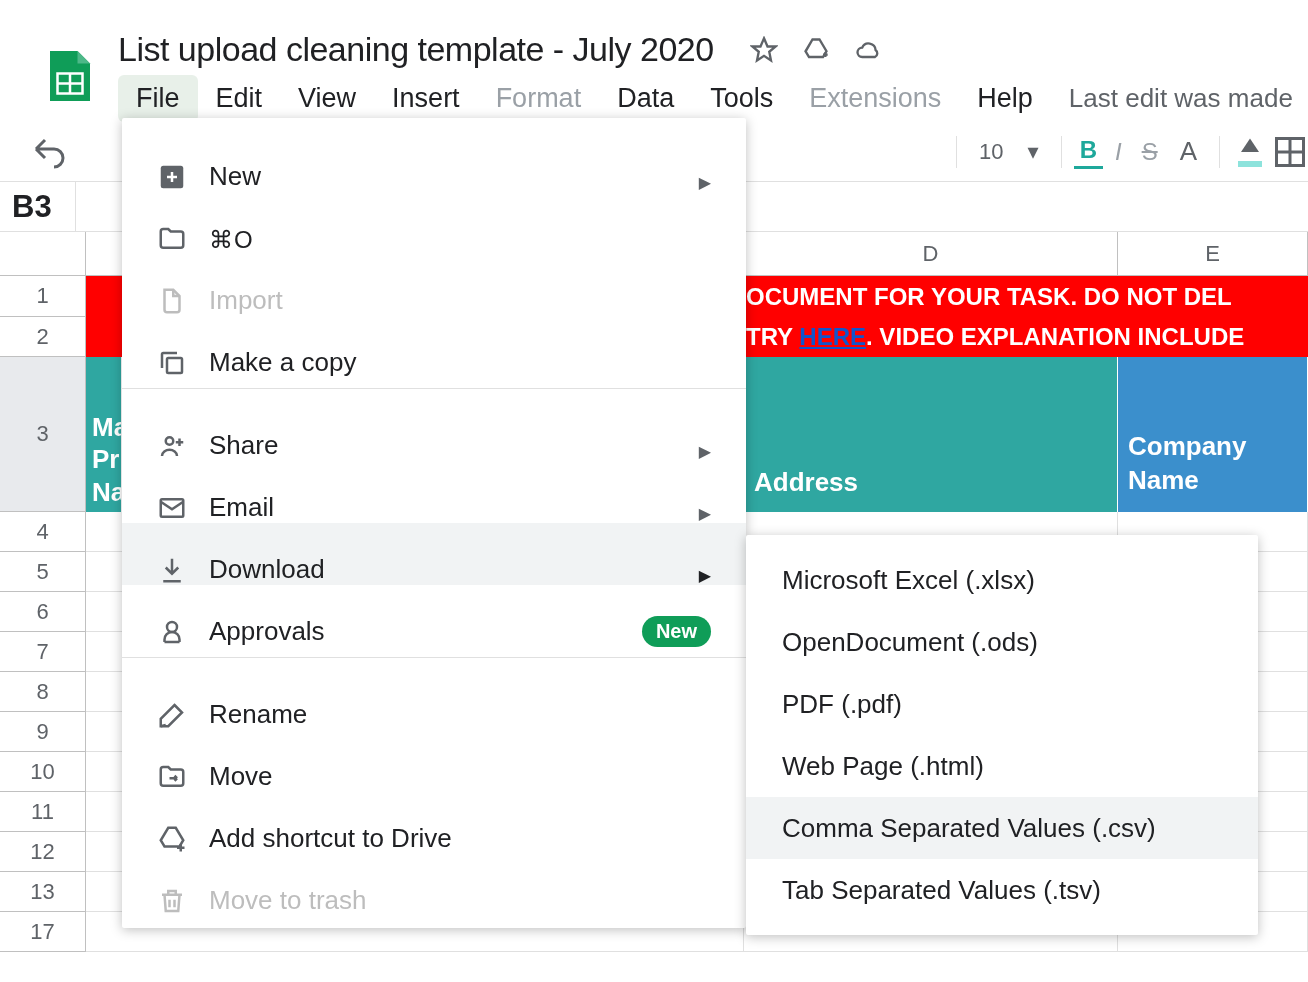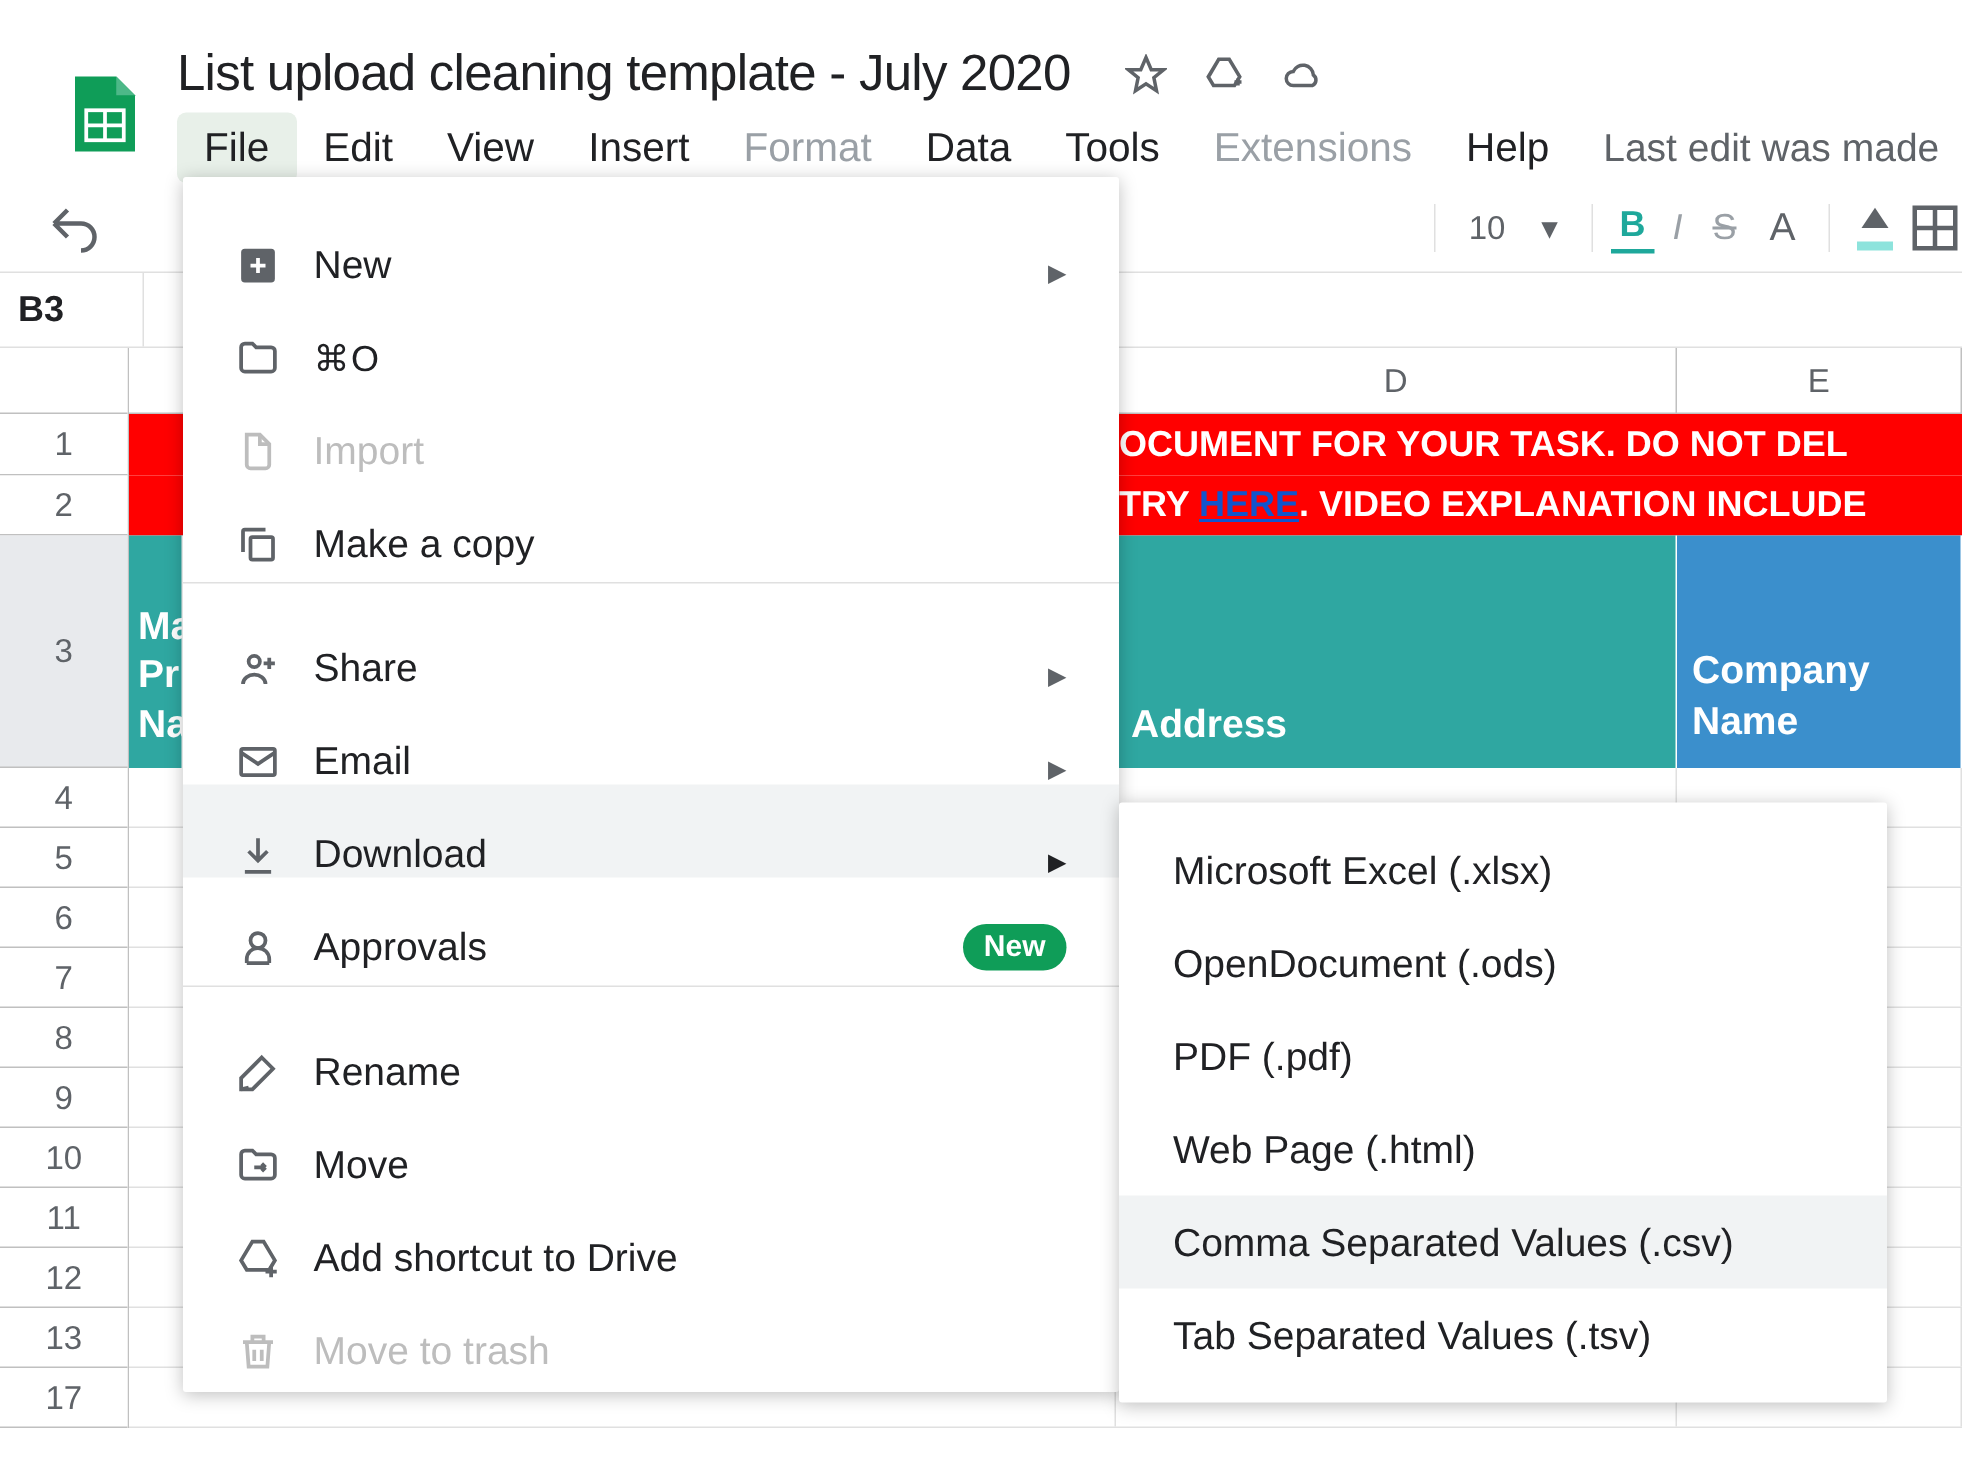--- a/index.html
+++ b/index.html
@@ -25,21 +25,21 @@
     .toolbar { display: flex; align-items: center; height: 60px; padding-left: 30px; gap: 4px; border-bottom: 1px solid #e0e0e0; }
     .tb-icon { width: 36px; height: 36px; display: flex; align-items: center; justify-content: center; color: #5f6368; }
     .tb-divider { width: 1px; height: 32px; background: #e0e0e0; margin: 0 8px; }
     .tb-text { font-size: 22px; color: #5f6368; padding: 0 10px; }
     .tb-bold { font-weight: bold; font-size: 24px; color: #1ea89b; border-bottom: 3px solid #1ea89b; padding: 2px 6px; }
     .tb-italic { font-style: italic; font-size: 24px; color: #9aa0a6; padding: 0 8px; }
     .tb-strike { text-decoration: line-through; font-size: 24px; color: #9aa0a6; padding: 0 8px; }
     
     
     .cell-ref { display: flex; align-items: center; height: 50px; border-bottom: 1px solid #e0e0e0; }
-    .cell-ref-box { width: 96px; padding-left: 12px; font-size: 24px; font-weight: 600; color: #202124; border-right: 1px solid #e0e0e0; height: 100%; display: flex; align-items: center; }
+    .cell-ref-box { width: 76px; padding-left: 12px; font-size: 31px; font-weight: 600; color: #202124; border-right: 1px solid #e0e0e0; height: 100%; display: flex; align-items: center; }
     
     
     .sheet { display: flex; }
     .row-headers { width: 88px; border-right: 1px solid #c0c0c0; }
     .col-headers { display: flex; height: 44px; }
     .col-header { font-size: 22px; color: #5f6368; display: flex; align-items: center; justify-content: center; border-right: 1px solid #c0c0c0; border-bottom: 1px solid #c0c0c0; background: #fff; }
     .row-header { height: 40px; font-size: 22px; color: #5f6368; display: flex; align-items: center; justify-content: center; border-bottom: 1px solid #c0c0c0; background: #fff; }
     .row-header.tall { height: 155px; }
     .row-header.r1 { height: 41px; }
     .row-header.r2 { height: 40px; }
@@ -180,21 +180,21 @@
     </div>
     <div class="banner-1">
       <span style="padding-left:660px;">OCUMENT FOR YOUR TASK. DO NOT DEL</span>
     </div>
     <div class="banner-2">
       <span style="padding-left:660px;">
         <span>TRY </span><a href="#">HERE</a><span>. VIDEO EXPLANATION INCLUDE</span>
       </span>
     </div>
     <div class="header-row">
-      <div class="h-cell h-teal" style="width:36px; padding:0 4px 14px 6px; line-height:1.25; white-space:pre;">Ma
+      <div class="h-cell h-teal" style="width:36px; padding:0 4px 4px 6px; line-height:1.25; white-space:pre;">Ma
 Pr
 Na</div>
       <div class="h-cell h-teal" style="width:622px;"></div>
       <div class="h-cell h-teal" style="width:374px;">Address</div>
       <div class="h-cell h-blue" style="width:190px; line-height:1.3;">Company Name</div>
     </div>
     <div class="data-area">
       <div class="data-row">
           <div class="data-cell" style="width:658px;"></div>
           <div class="data-cell" style="width:374px;"></div>

